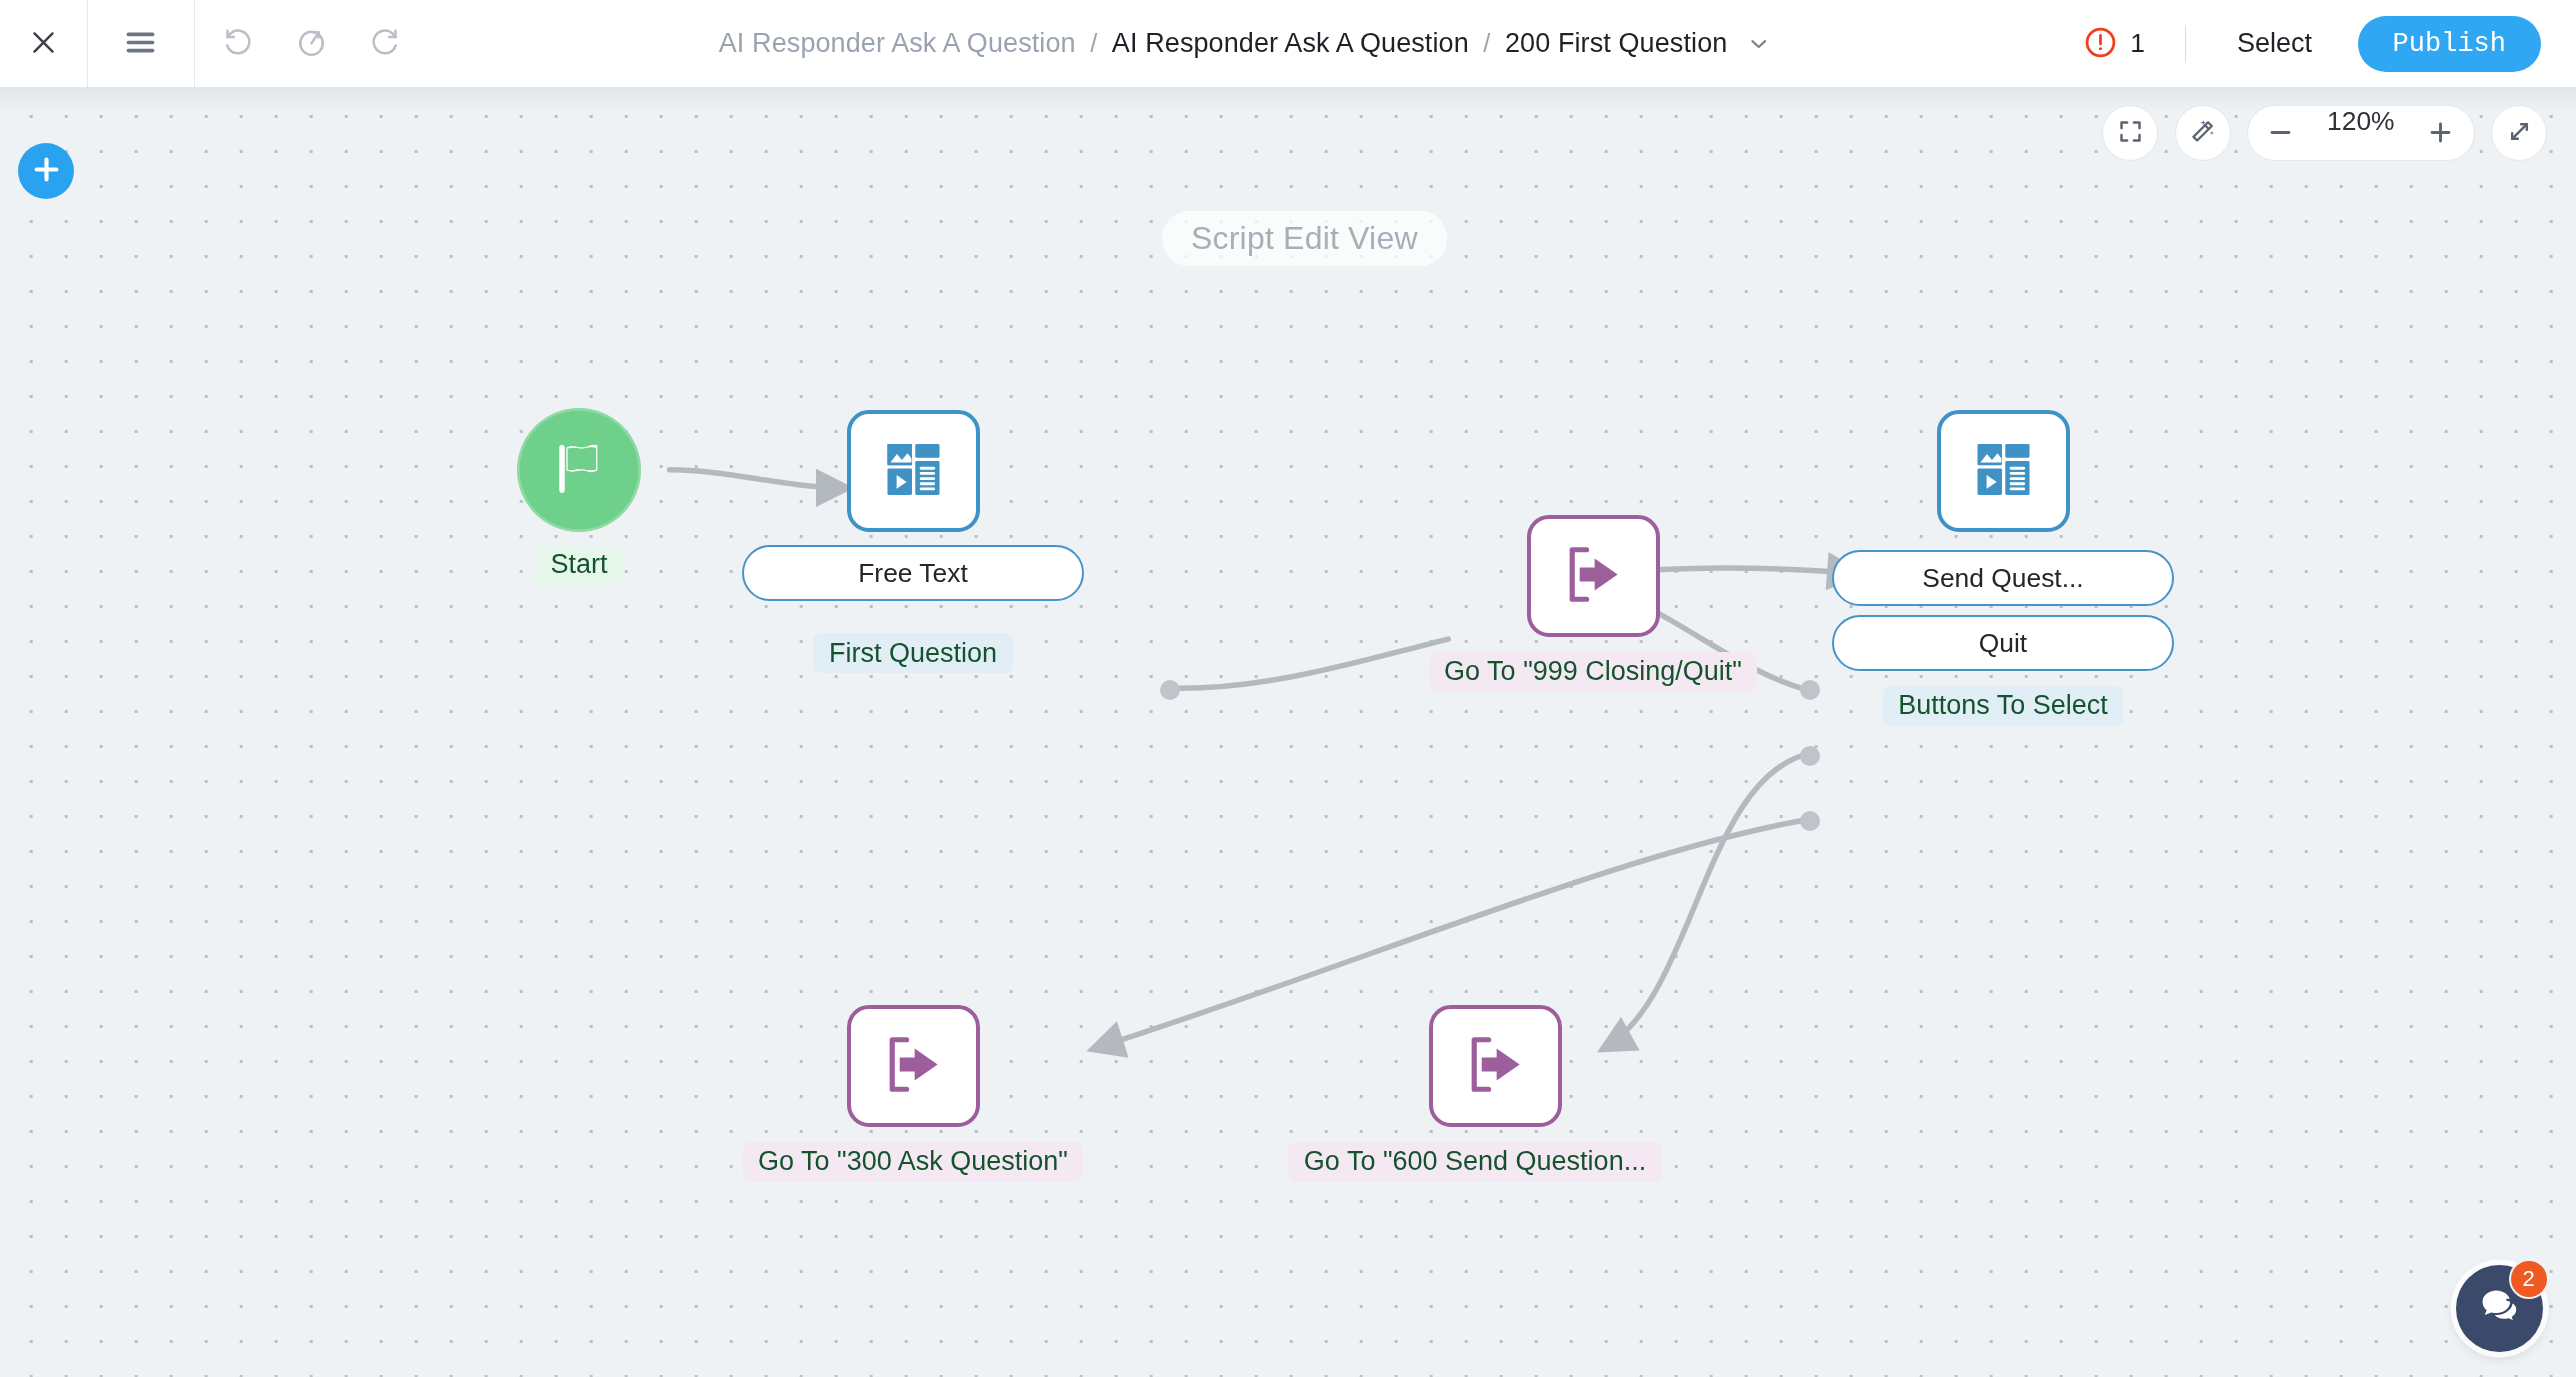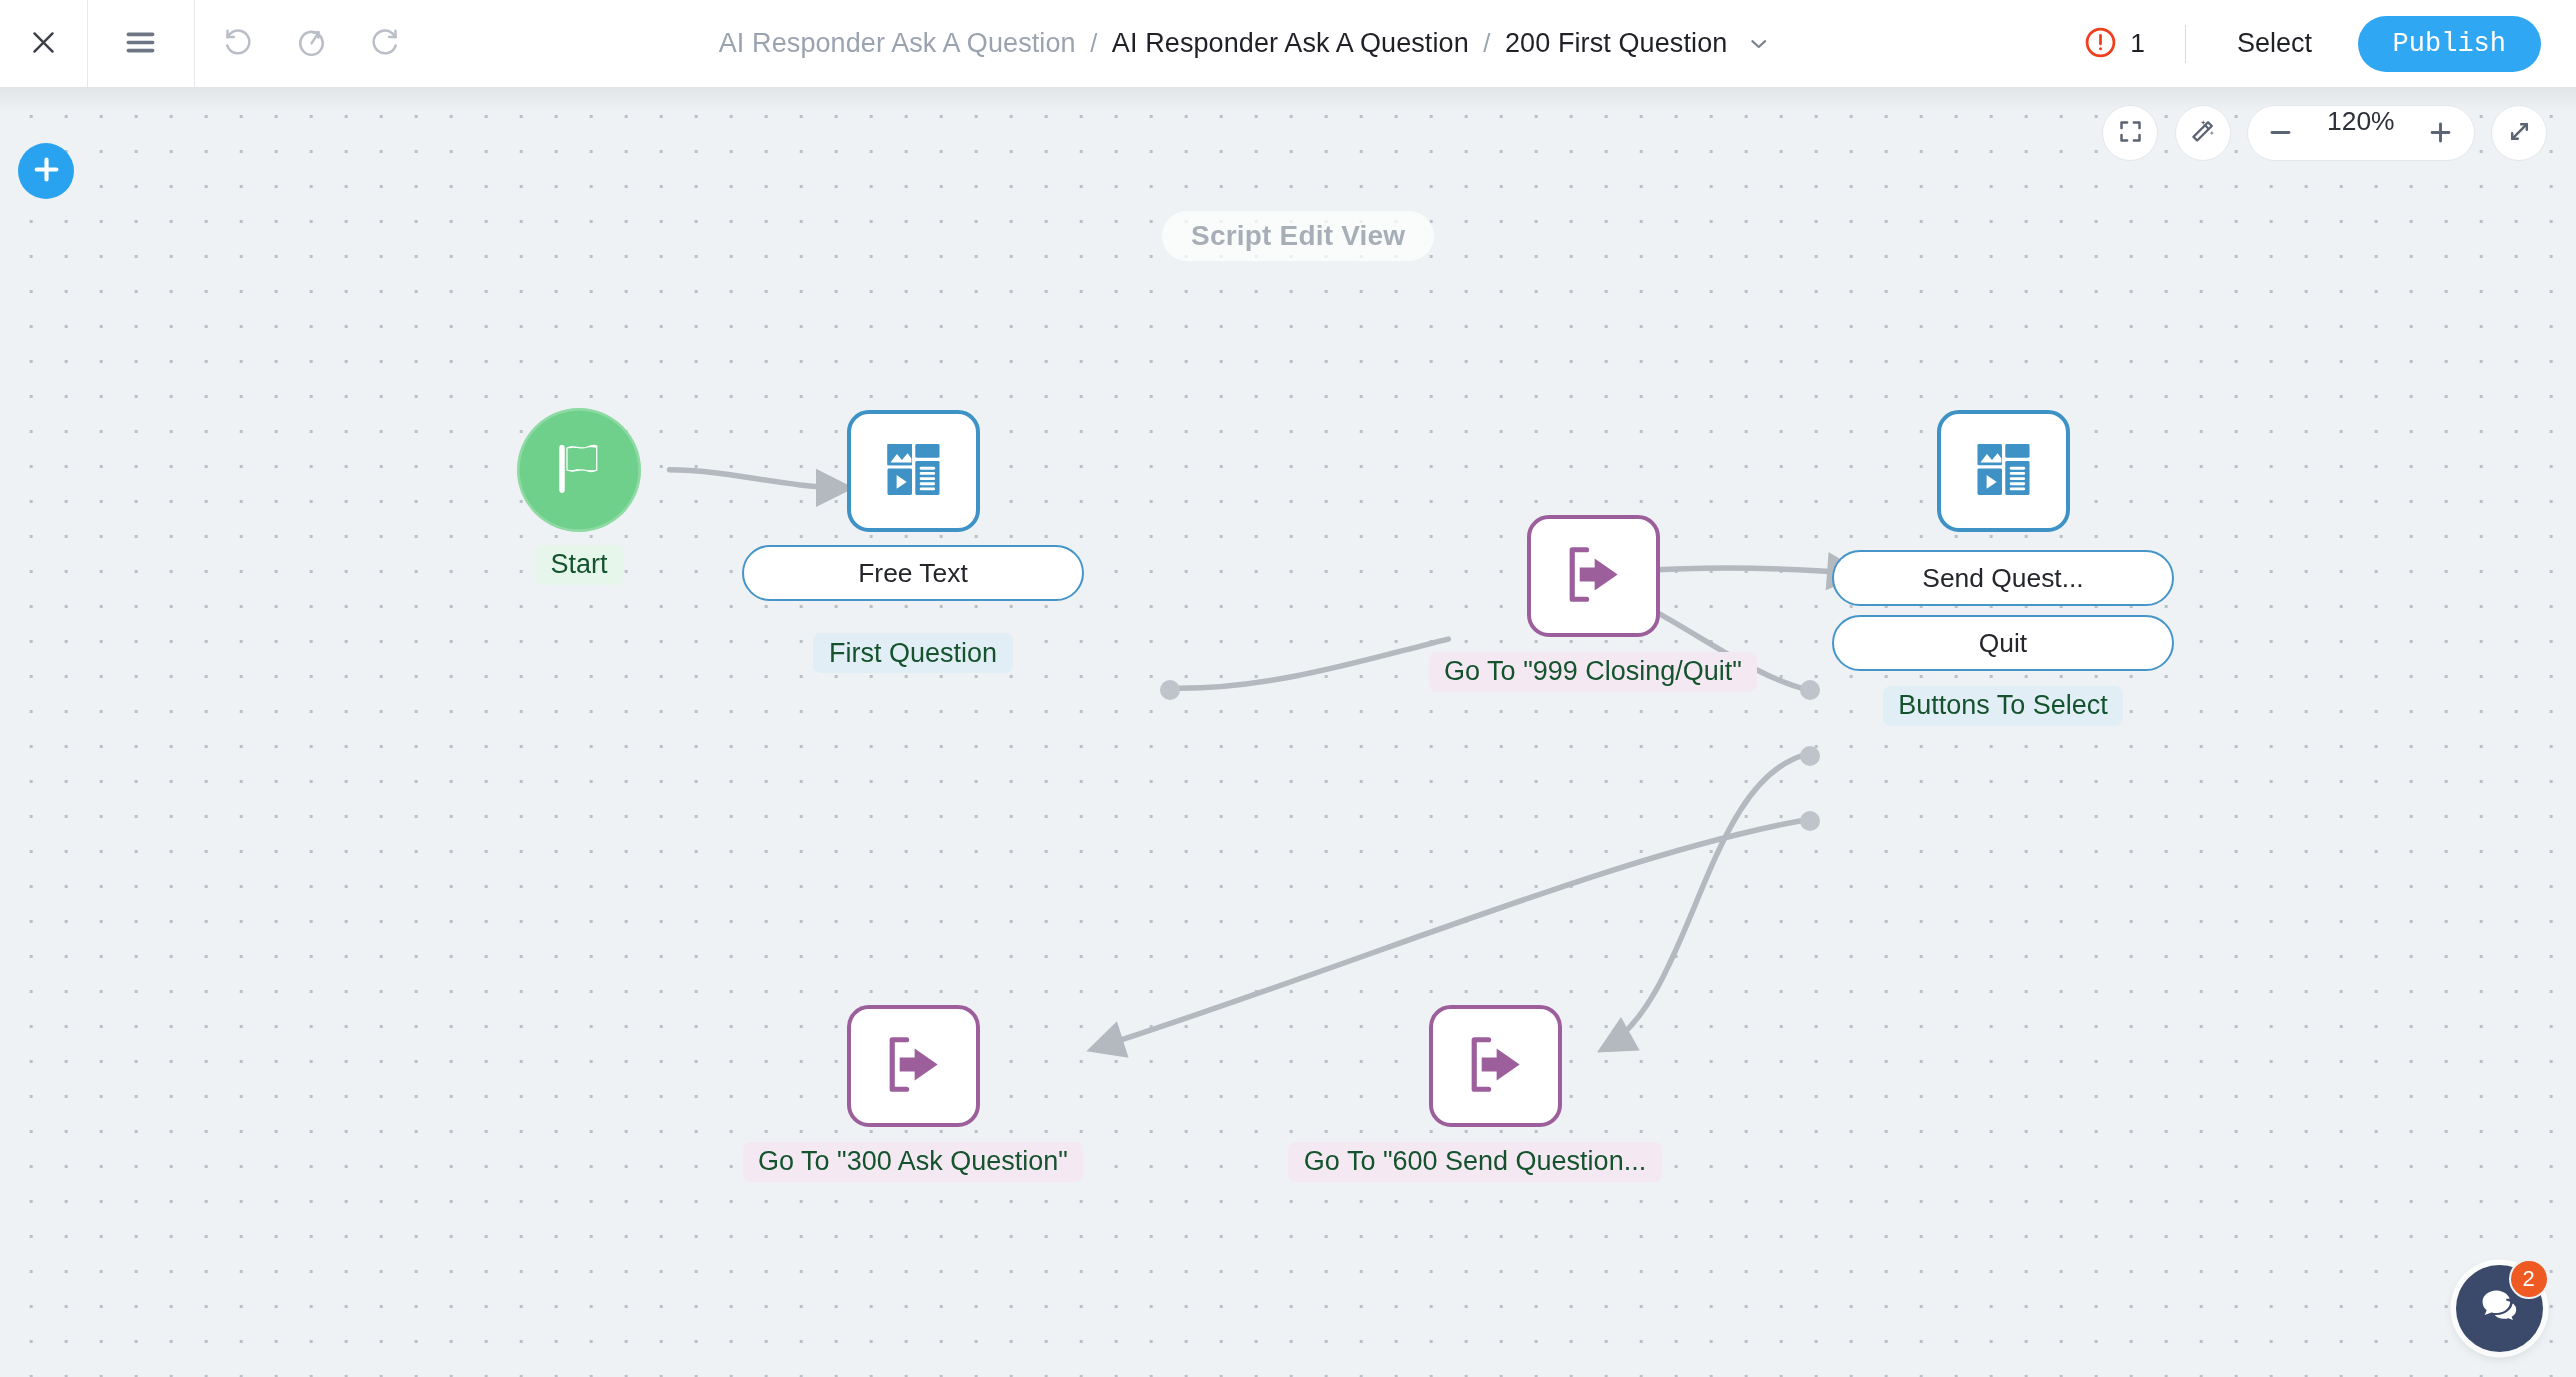--- a/index.html
+++ b/index.html
@@ -77,22 +77,22 @@
     width: 56px; height: 56px; border-radius: 50%;
     background: #29a3f0; display: flex; align-items: center; justify-content: center;
     cursor: pointer; z-index: 20;
   }
 
   
   #watermark {
     position: absolute; left: 1162px; top: 124px;
     padding: 9px 29px; border-radius: 27px;
     background: rgba(255,255,255,0.72);
-    color: #a7aeb8; font-size: 28px; letter-spacing: 0.2px;
-    z-index: 8; white-space: nowrap; font-weight: bold;
+    color: #a7aeb8; font-size: 32px; letter-spacing: 0.2px;
+    z-index: 8; white-space: nowrap;
   }
 
   
   #zoom-toolbar {
     position: absolute; right: 29px; top: 18px;
     display: flex; align-items: center; gap: 16.4px; z-index: 20;
   }
   .round-btn {
     width: 56px; height: 56px; border-radius: 50%;
     background: #fff; border: 0.9px solid #e3e7ec;

